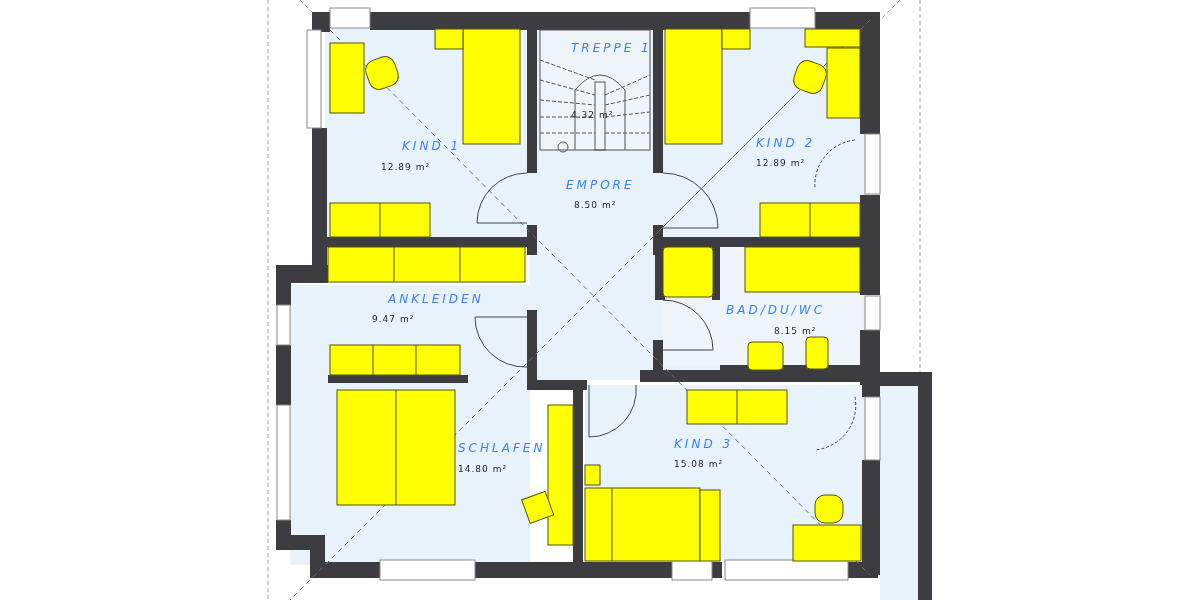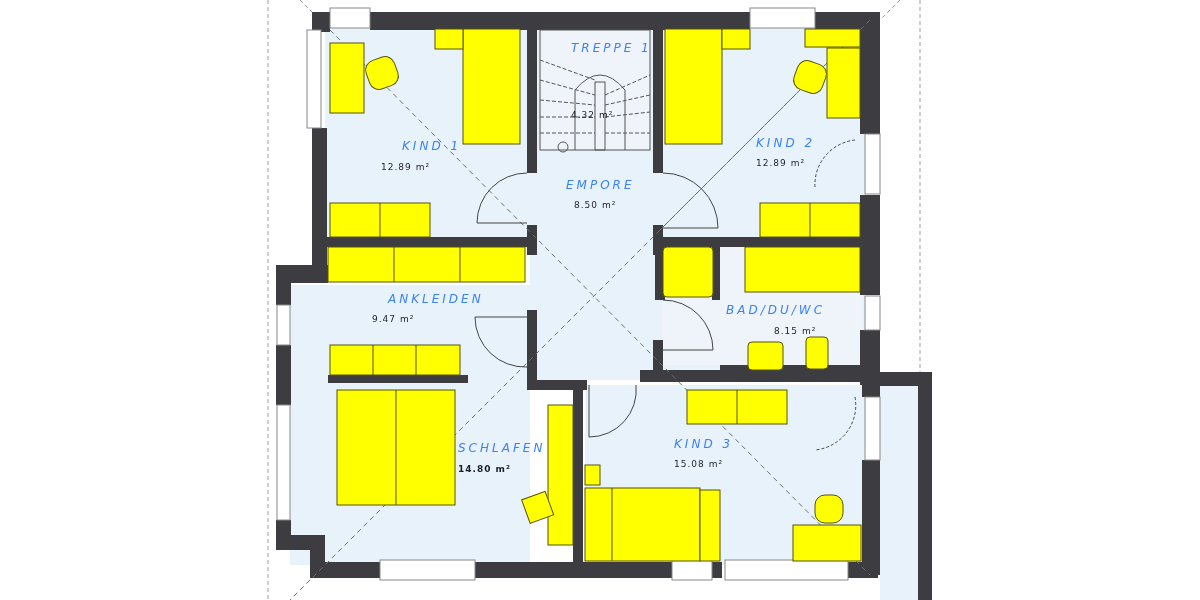--- a/index.html
+++ b/index.html
@@ -191,16 +191,16 @@
 <div class="label" style="left:566px;top:178px;">EMPORE</div>
 <div class="area" style="left:566px;top:200px;margin-left:8px;">8.50 m²</div>
 
 <div class="label" style="left:388px;top:292px;">ANKLEIDEN</div>
 <div class="area" style="left:372px;top:314px;">9.47 m²</div>
 
 <div class="label" style="left:726px;top:303px;">BAD/DU/WC</div>
 <div class="area" style="left:726px;top:326px;margin-left:48px;">8.15 m²</div>
 
 <div class="label" style="left:458px;top:441px;">SCHLAFEN</div>
-<div class="area" style="left:458px;top:464px;font-weight:bold;">14.80 m²</div>
+<div class="area" style="left:458px;top:464px;">14.80 m²</div>
 
 <div class="label" style="left:674px;top:437px;text-align:center;">KIND 3</div>
 <div class="area" style="left:674px;top:459px;text-align:right;">15.08 m²</div>
 
 </body></html>

